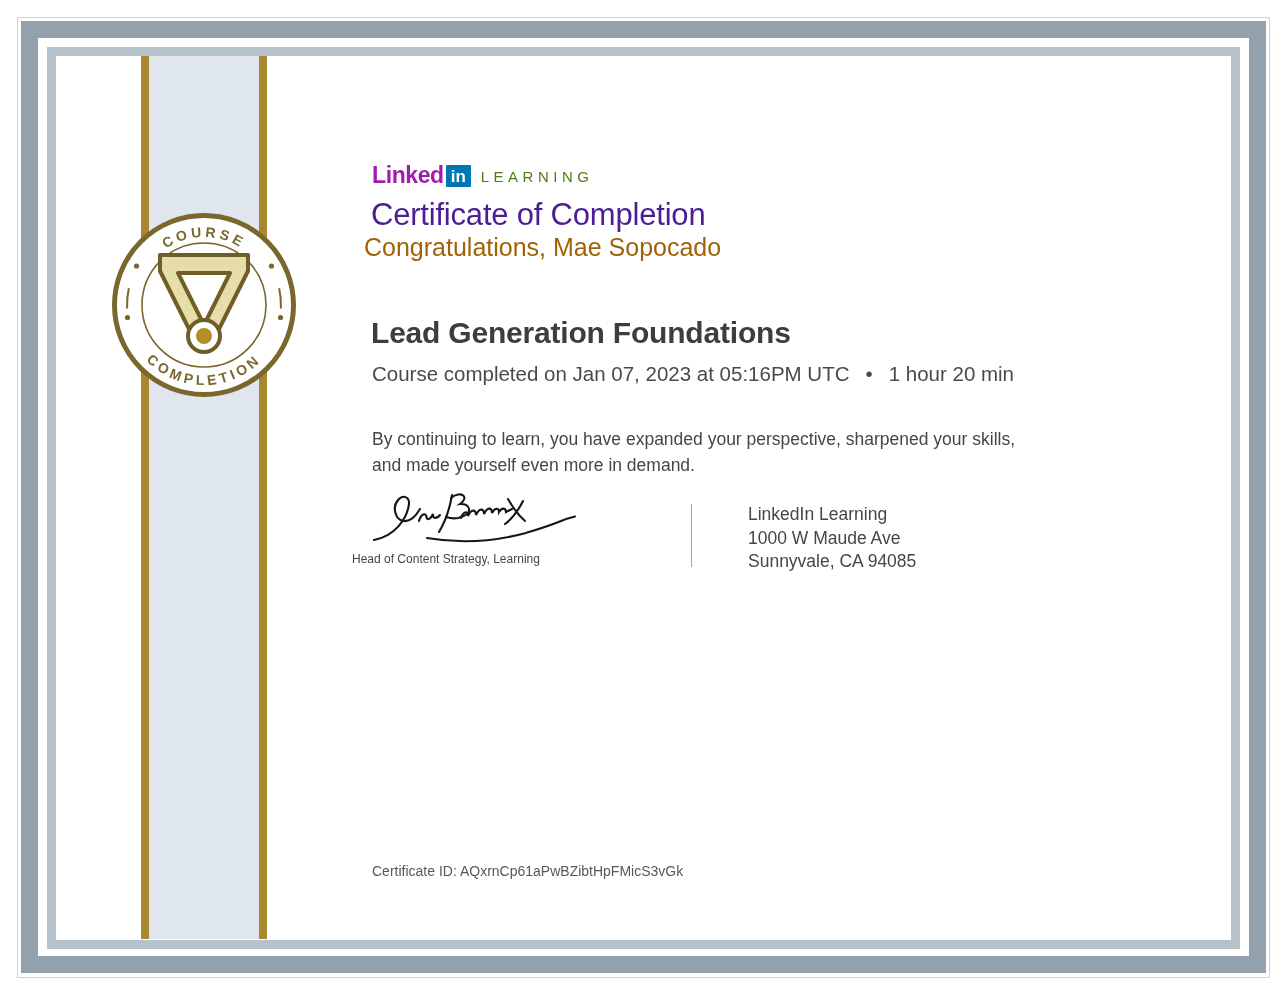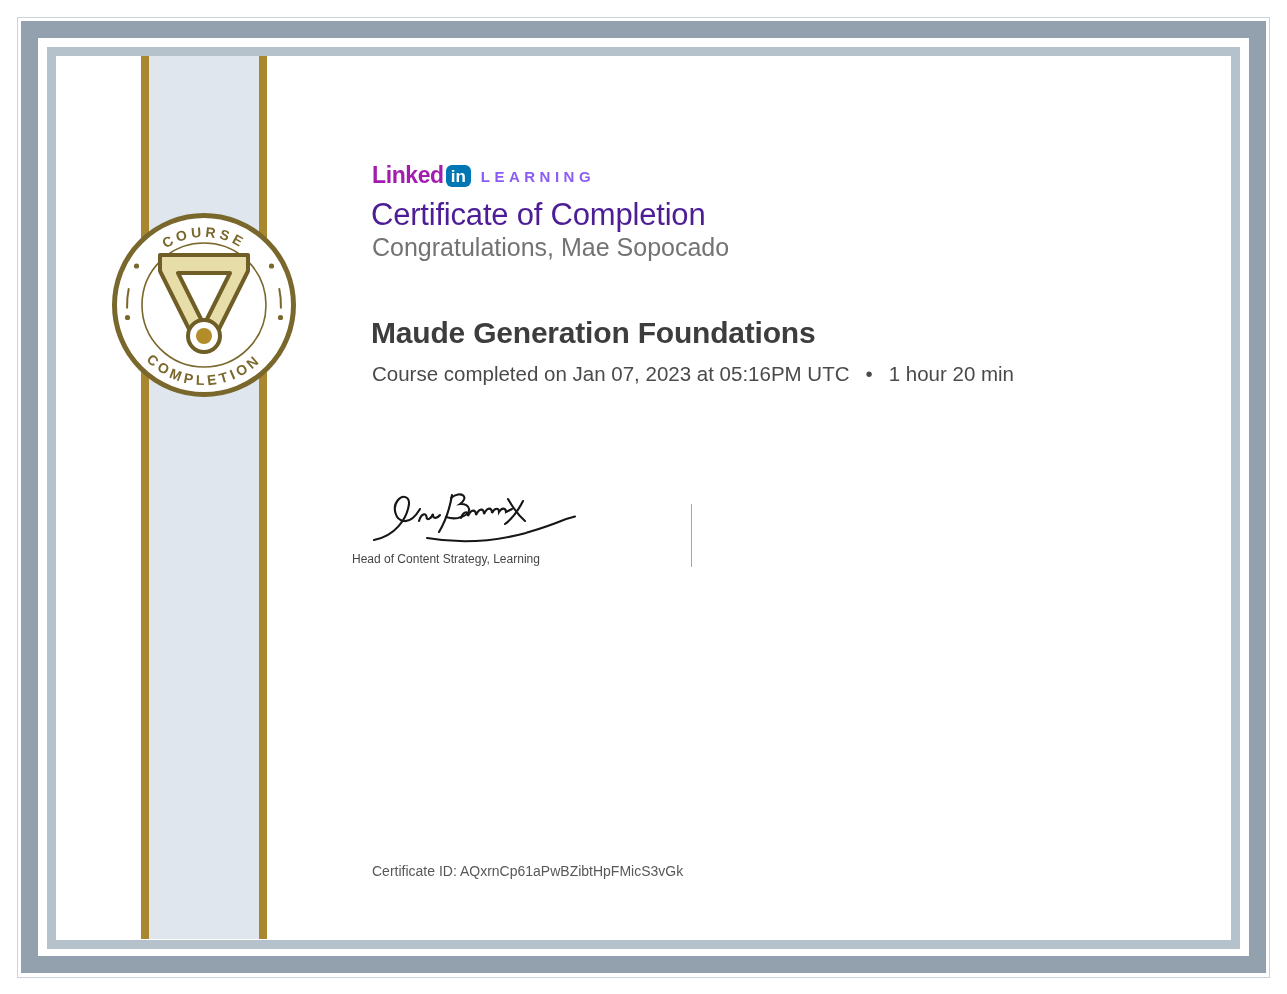--- a/index.html
+++ b/index.html
@@ -19,30 +19,30 @@
 
   
   .badge { position:absolute; left:108px; top:209px; width:192px; height:192px; }
   .badge svg { display:block; }
   .badge-arc-text { font-family:"Liberation Sans", sans-serif; font-size:14px; font-weight:700;
                     letter-spacing:3.6px; fill:#79672c; }
 
   
   .logo { position:absolute; left:372px; top:164px; display:flex; align-items:flex-end; }
   .logo-linked { font-size:23px; font-weight:700; color:#a21caf; letter-spacing:-0.4px; line-height:1; }
-  .logo-in { margin-left:2px; width:25px; height:22px; background:#0077b5; border-radius:6px;
+  .logo-in { margin-left:2px; width:25px; height:22px; background:#0077b5; border-radius:1px;
              color:#ffffff; font-weight:700; font-size:17px; display:flex; align-items:center;
              justify-content:center; line-height:1; }
-  .logo-learning { margin-left:10px; margin-bottom:3px; font-size:15px; font-weight:700;
-                   letter-spacing:4.5px; color:#8b5cf6; line-height:1; }
+  .logo-learning { margin-left:10px; margin-bottom:3px; font-size:15px; font-weight:400;
+                   letter-spacing:4.5px; color:#4d7c0f; line-height:1; }
 
   
   .cert-title   { position:absolute; left:371px; top:198px; font-size:31px; font-weight:400;
                   color:#4c1d95; line-height:1.1; letter-spacing:-0.2px; }
-  .congrats     { position:absolute; left:372px; top:233px; font-size:25px; font-weight:400; color:#737373; }
+  .congrats     { position:absolute; left:364px; top:233px; font-size:25px; font-weight:400; color:#a16207; }
   .course-title { position:absolute; left:371px; top:316px; font-size:30px; font-weight:700;
                   color:#3d3d3d; letter-spacing:-0.2px; }
   .completed-line { position:absolute; left:372px; top:362px; font-size:20.5px; color:#4a4a4a; }
   .completed-line .dot-sep { margin:0 16px; }
   .body-par { position:absolute; left:372px; top:408px; width:645px; font-size:17.5px;
               line-height:26px; color:#464646; }
   .sig-svg { position:absolute; left:371px; top:491px; }
   .sig-title { position:absolute; left:352px; top:552px; font-size:12px; color:#454545; }
   .divider { position:absolute; left:691px; top:504px; width:1px; height:63px; background:#a6a6a6; }
   .address { position:absolute; left:748px; top:503px; font-size:17.5px; line-height:23.5px; color:#464646; }
@@ -99,38 +99,44 @@
   </div>
 
   <div class="logo">
     <span class="logo-linked">Linked</span>
     <span class="logo-in">in</span>
     <span class="logo-learning">LEARNING</span>
   </div>
 
   <div class="cert-title">Certificate of Completion</div>
   <div class="congrats">Congratulations, Mae Sopocado</div>
-  <div class="course-title">Maude Generation Foundations</div>
+  <div class="course-title">Lead Generation Foundations</div>
 
   <div class="completed-line">
     <span>Course completed on Jan 07, 2023 at 05:16PM UTC</span><span class="dot-sep">•</span><span>1 hour 20 min</span>
   </div>
 
+  <p class="body-par">By continuing to learn, you have expanded your perspective, sharpened your skills, and made yourself even more in demand.</p>
 
   <svg class="sig-svg" width="215" height="55" viewBox="0 0 215 55">
     <g stroke="#161616" stroke-width="2.1" fill="none" stroke-linecap="round">
       <path d="M3,49 C24,45 36,28 38,13 C38.5,6 32,3 27,9 C21,16 24,29 33,30 C40,31 46,23 49,18"></path>
       <path d="M48,30 C50,23 55,21 55.5,26 C56,30 60,28 62,23 C61.5,28 66,28 69,24"></path>
       <path d="M81,4 C79,16 74,31 68,41"></path>
       <path d="M80,7 C90,-1 99,6 89,13 C99,12 104,23 87,27 C82,28 78,27 75,26"></path>
       <path d="M90,27 C92,21 97,19 97,25 C100,18 105,18 105,24 C108,17 113,17 113,23 C116,16 121,16 121,22 C124,16 128,17 128,21 C131,16 135,17 135,21 L141,18"></path>
       <path d="M137,8 C141,15 147,24 154,30 M152,10 C148,18 142,27 134,33"></path>
       <path d="M56,47 C90,53 125,50 155,42 C168,38 178,35 190,30 C196,27.5 200,26.5 204,25.5"></path>
     </g>
   </svg>
   <div class="sig-title">Head of Content Strategy, Learning</div>
 
   <div class="divider"></div>
 
+  <div class="address">
+    <div>LinkedIn Learning</div>
+    <div>1000 W Maude Ave</div>
+    <div>Sunnyvale, CA 94085</div>
+  </div>
 
   <div class="cert-id">Certificate ID: AQxrnCp61aPwBZibtHpFMicS3vGk</div>
 
 </div>
 
 </body></html>

